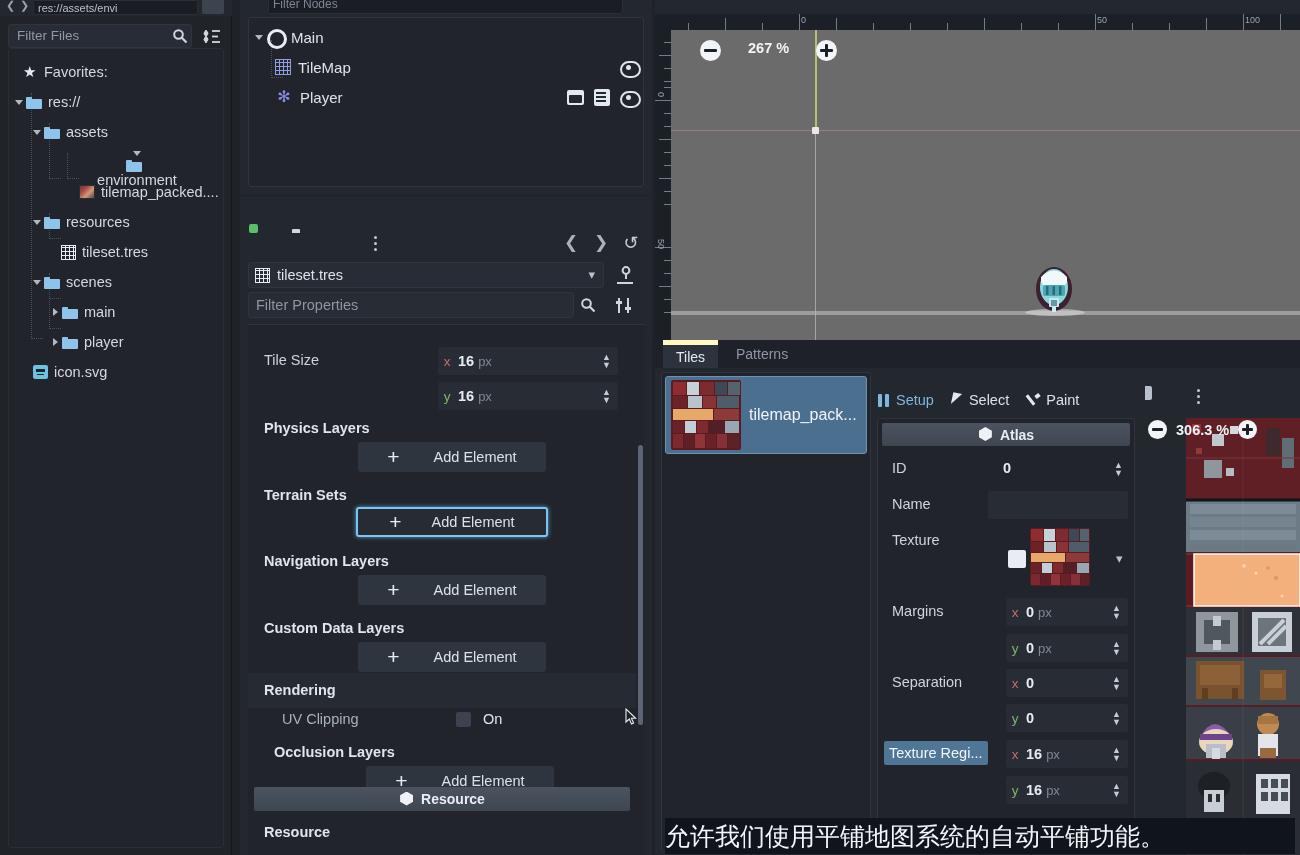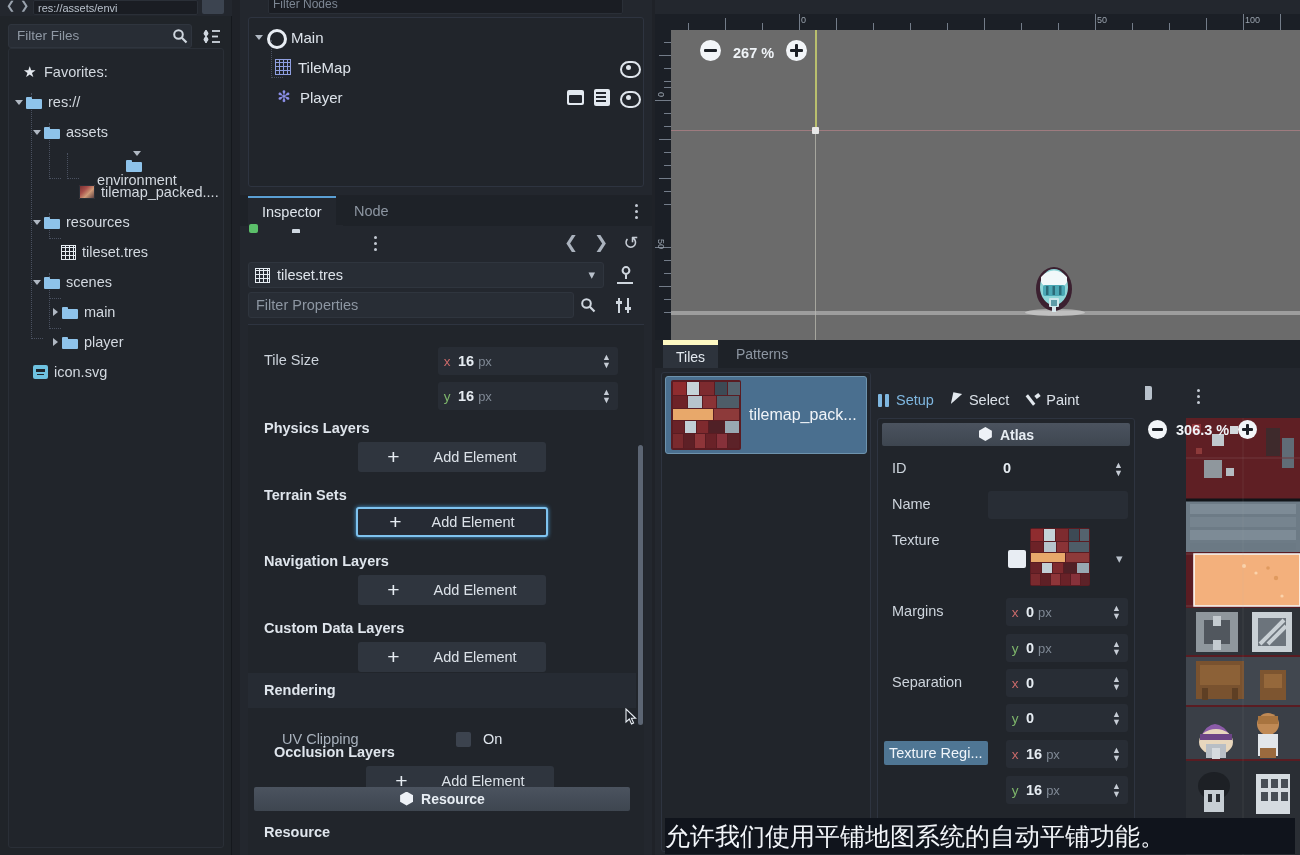--- a/index.html
+++ b/index.html
@@ -273,21 +273,21 @@
   #vp-canvas {
     left:16px; top:30px; width:629px; height:310px;
     background:#6b6b6b;
     overflow:hidden;
   }
   #vp-grid-x { position:absolute; left:144px; top:0; width:1px; height:310px; background:#cdcdc0; opacity:.6; }
   #vp-grid-x-top { position:absolute; left:144px; top:0; width:2px; height:100px; background:#b9bf6e; }
   #vp-grid-y { position:absolute; left:0; top:100px; width:629px; height:1px; background:#c8898f; opacity:.55; }
   #vp-origin { position:absolute; left:141px; top:97px; width:7px; height:7px; background:#e8e8e8; border-radius:1px; }
   #vp-ground { position:absolute; left:0; top:281px; width:629px; height:4px; background:#b9b9b9; opacity:.65; }
-  #vp-zoom-ctl { position:absolute; left:29px; top:10px; display:flex; align-items:flex-end; gap:12px; }
+  #vp-zoom-ctl { position:absolute; left:29px; top:10px; display:flex; align-items:flex-start; gap:27px; }
   .zbtn { width:21px; height:21px; border-radius:50%; background:#f2f5f8; position:relative; }
   .zbtn::before { content:""; position:absolute; left:4px; top:9px; width:13px; height:3px; background:#1c2026; border-radius:1px; }
   .zbtn.plus-btn::after { content:""; position:absolute; left:9px; top:4px; width:3px; height:13px; background:#1c2026; border-radius:1px; }
   #vp-zoom-label { color:#f0f4f8; font-size:14.5px; font-weight:bold; }
   #player-sprite {
     position:absolute; left:362px; top:235px; width:42px; height:48px;
   }
   #player-shadow { position:absolute; left:354px; top:279px; width:60px; height:7px; background:#cfcfcf; border-radius:50%; opacity:.7;}
 
   
@@ -499,31 +499,20 @@
           <span class="anim-ico"></span>
           <span class="script-ico"></span>
           <span class="eye-ico"></span>
         </span>
       </div>
     </div>
   </div>
 
   <div id="inspector-dock" class="abs">
 
-    <div id="inspector-tabs" class="abs">
-      <div class="insp-tab active" style="left:8px;">Inspector</div>
-      <div class="insp-tab" style="left:100px;">Node</div>
-      <div id="insp-more" class="abs">
-        <span class="kebab">
-            <i></i>
-            <i></i>
-            <i></i>
-          </span>
-      </div>
-    </div>
 
     <div id="insp-toolbar" class="abs">
       <span class="tb-ico" style="left:16px;"><span class="doc-ico"></span></span>
       <span class="tb-ico" style="left:52px;"><span class="folder-ico2"></span></span>
       <span class="tb-ico" style="left:88px;"><span class="save-ico"></span></span>
       <span class="tb-ico" style="left:124px;">
           <span class="kebab">
             <i></i>
             <i></i>
             <i></i>
@@ -610,21 +599,21 @@
       </div>
       <div class="add-element-btn" style="left:110px; top:317px; width:188px;">
         <span class="plus">+</span>
         <span>Add Element</span>
       </div>
 
       <div class="prop-row" style="top:348px; background:#262b33; width:388px;">
         <span class="prop-label bold">Rendering</span>
       </div>
 
-      <div class="prop-row" style="top:397px;">
+      <div class="prop-row" style="top:377px;">
         <span class="prop-label sub" style="color:#a9b2bd;">UV Clipping</span>
         <span class="checkbox-sq" style="left:208px; top:10px;"></span>
         <span class="prop-label" style="left:235px; color:#dfe5ec;">On</span>
       </div>
 
       <div class="prop-row" style="top:410px;">
         <span class="prop-label bold sub2">Occlusion Layers</span>
       </div>
       <div class="add-element-btn" style="left:118px; top:441px; width:188px;">
         <span class="plus">+</span>

